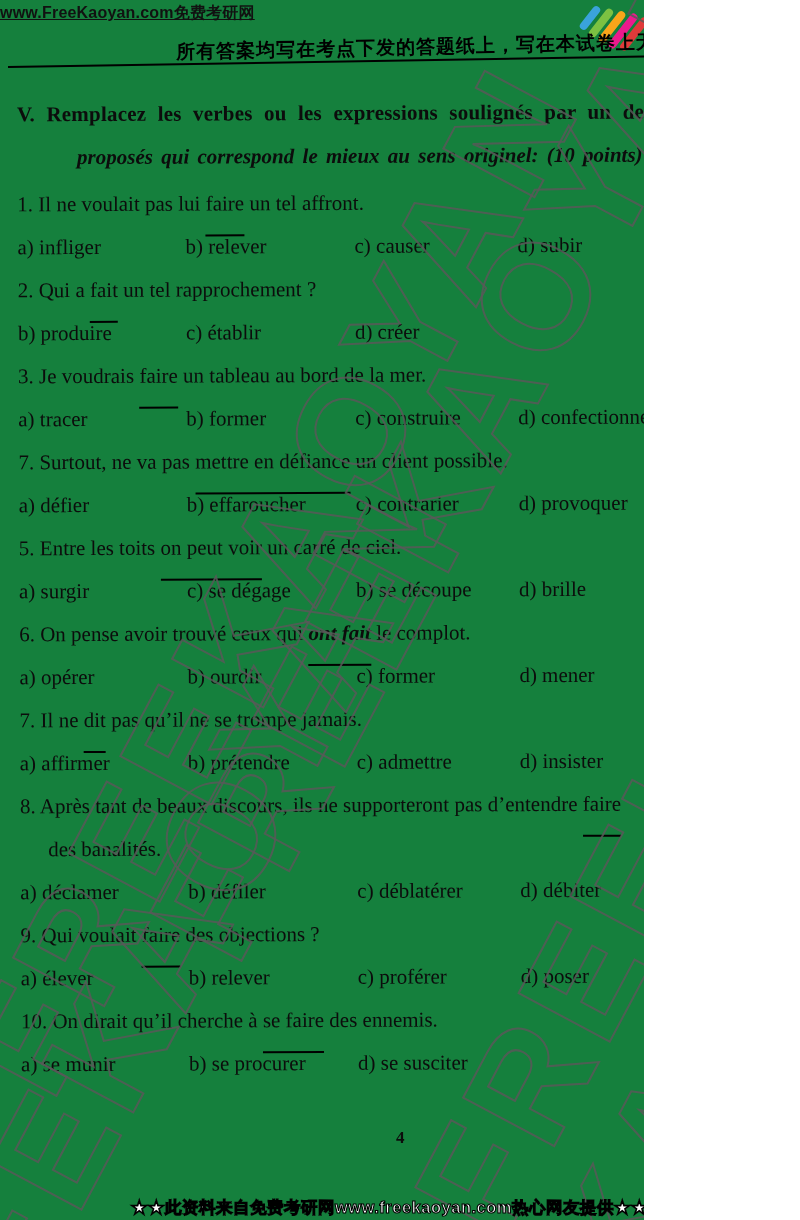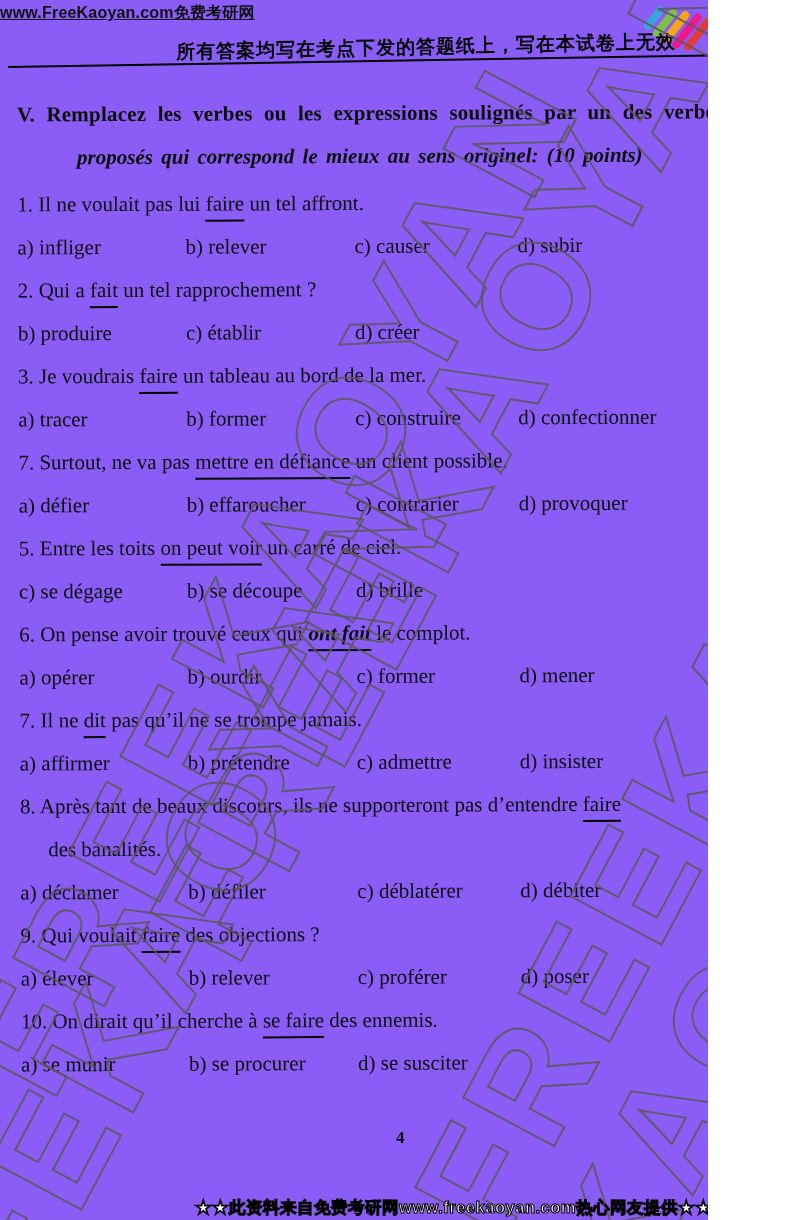--- a/index.html
+++ b/index.html
@@ -1,18 +1,18 @@
 <!DOCTYPE html>
 <html><head>
 <meta charset="utf-8">
 <style>
   * { margin:0; padding:0; box-sizing:border-box; }
   html,body { width:800px; height:1220px; background:#ffffff; overflow:hidden; }
   .page {
-    position:relative; width:708px; height:1220px; background:#8b5cf6;
+    position:relative; width:644px; height:1220px; background:#15803d;
     font-family:"Liberation Serif", serif; color:#0c0c0c; overflow:hidden;
   }
 
   
   .site-link {
     position:absolute; left:0px; top:3px;
     font-family:"Liberation Sans", sans-serif;
     font-weight:bold; font-size:16px; color:#111;
     text-decoration:underline; letter-spacing:0.2px;
   }
@@ -48,21 +48,21 @@
   }
   .title1 {
     font-weight:bold; word-spacing:6px; letter-spacing:0.2px;
     margin-bottom:17px; white-space:nowrap;
   }
   .title2 {
     font-weight:bold; font-style:italic; margin-left:60px;
     word-spacing:3px; margin-bottom:21px; white-space:nowrap;
   }
   .q { margin-bottom:17px; white-space:nowrap; }
-  .q .u { border-bottom:2.2px solid #000; padding-bottom:4px; }
+  .q .u { border-bottom:2.2px solid #000; padding-bottom:19px; }
   .q .bi { font-style:italic; font-weight:bold; }
   .q2line { margin-top:17px; margin-left:28px; }
   .opts {
     display:grid; grid-template-columns:168px 169px 163px auto;
     margin-bottom:17px; white-space:nowrap;
   }
 
   
   .wm {
     position:absolute; z-index:5; pointer-events:none;
@@ -135,20 +135,21 @@
     <div class="q"><span>7. Surtout, ne va pas </span><span class="u">mettre en défiance</span><span> un client possible.</span></div>
     <div class="opts">
       <span>a) défier</span>
       <span>b) effaroucher</span>
       <span>c) contrarier</span>
       <span>d) provoquer</span>
     </div>
 
     <div class="q"><span>5. Entre les toits </span><span class="u">on peut voir</span><span> un carré de ciel.</span></div>
     <div class="opts">
+      <span>a) surgir</span>
       <span>c) se dégage</span>
       <span>b) se découpe</span>
       <span>d) brille</span>
     </div>
 
     <div class="q"><span>6. On pense avoir trouvé ceux qui </span><span class="u bi">ont fait</span><span> le complot.</span></div>
     <div class="opts">
       <span>a) opérer</span>
       <span>b) ourdir</span>
       <span>c) former</span>

